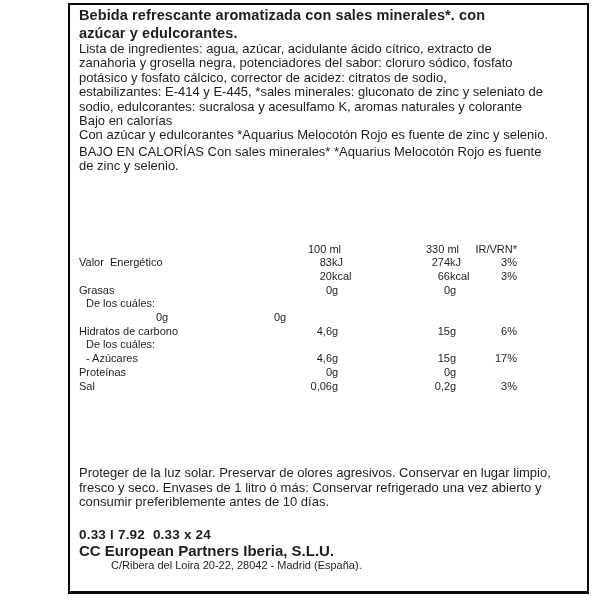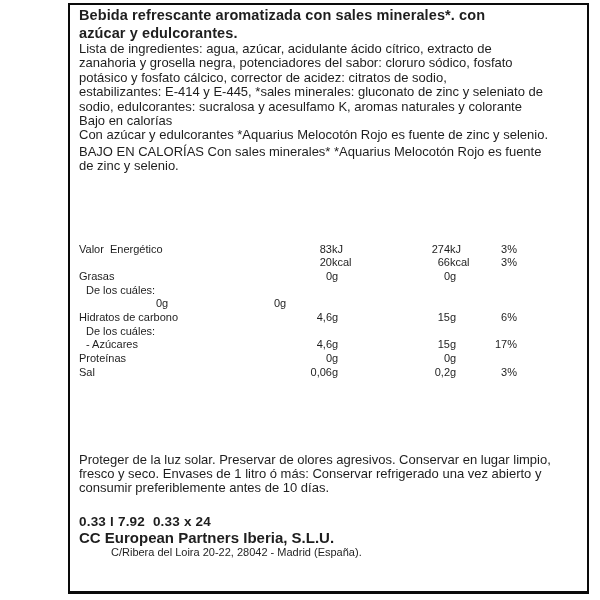--- a/index.html
+++ b/index.html
@@ -54,20 +54,26 @@
 estabilizantes: E-414 y E-445, *sales minerales: gluconato de zinc y seleniato de
 sodio, edulcorantes: sucralosa y acesulfamo K, aromas naturales y colorante</p>
 
   <p>Bajo en calorías</p>
   <p>Con azúcar y edulcorantes *Aquarius Melocotón Rojo es fuente de zinc y selenio.</p>
   <p class="claim-strong">BAJO EN CALORÍAS Con sales minerales* *Aquarius Melocotón Rojo es fuente
 de zinc y selenio.</p>
 
   <div class="ntable">
 
+    <div class="nrow">
+      <span class="c-label"></span>
+      <span class="c-h100">100 ml</span>
+      <span class="c-h330">330 ml</span>
+      <span class="c-hir">IR/VRN*</span>
+    </div>
 
     <div class="nrow">
       <span class="c-label">Valor  Energético</span>
       <span class="c-n1">83</span>
       <span class="c-u1">kJ</span>
       <span class="c-n2">274</span>
       <span class="c-u2">kJ</span>
       <span class="c-ir">3%</span>
     </div>
 

